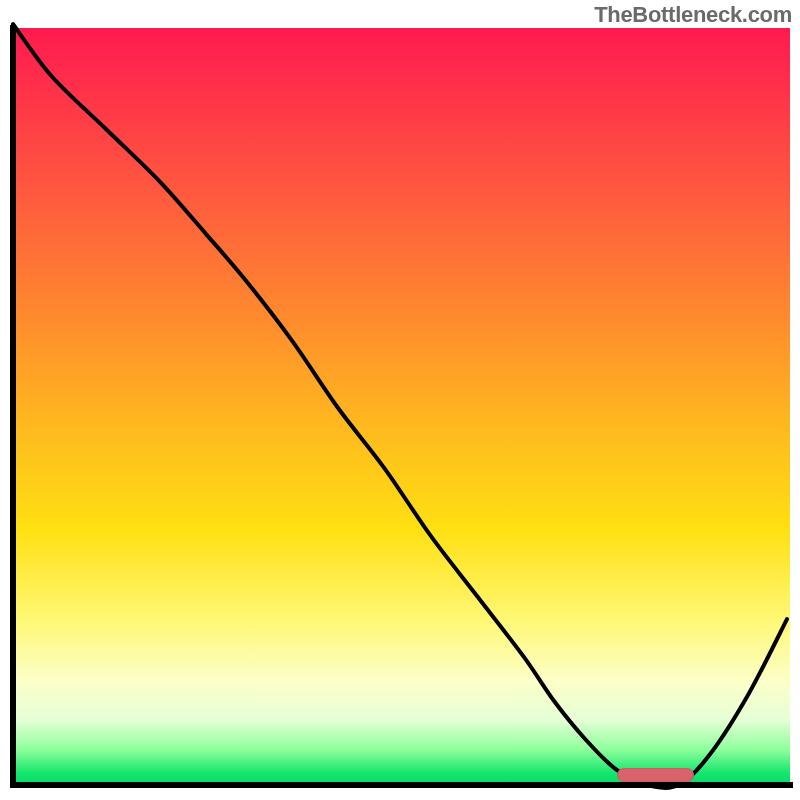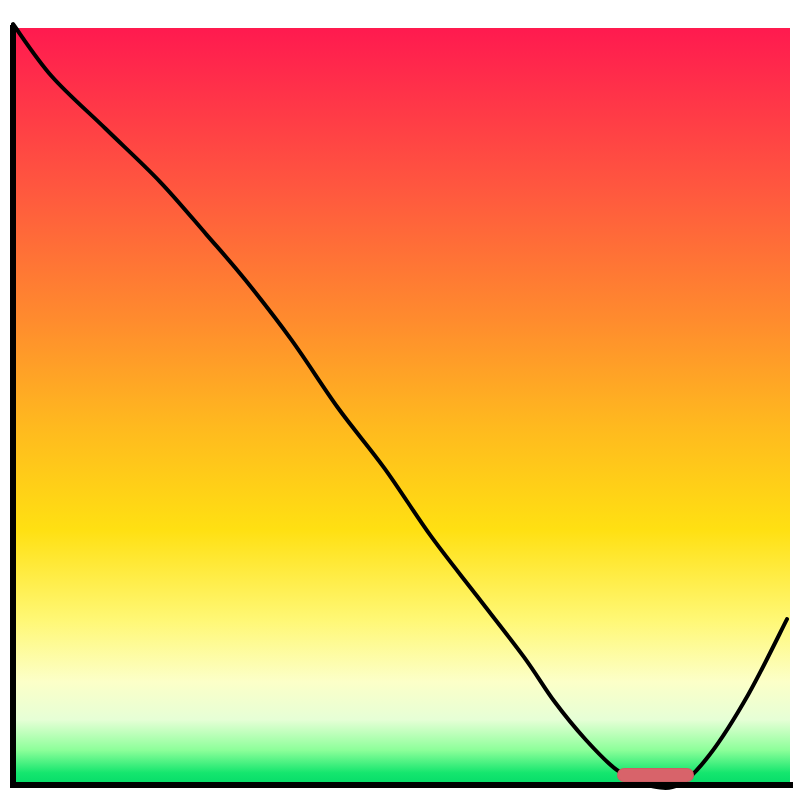--- a/index.html
+++ b/index.html
@@ -81,20 +81,21 @@
     border-radius: 7px;
     background: #d8636a;
     box-shadow: 0 0 0 1px rgba(0,0,0,0.05) inset;
   }
 </style>
 </head>
 <body>
 
 <div class="container">
 
+  <div class="attribution">TheBottleneck.com</div>
 
   <div class="plot-wrap">
 
     <div class="gradient-bg"></div>
 
     <svg class="curve" viewBox="0 0 780 760" preserveAspectRatio="none">
 
       <path id="curve-path" class="curve-path" d="M 3 -4 C 9.45 4.706666666666672 26.220000000000006 30.736666666666704 41.7 48.24000000000004 C 57.18 65.74333333333337 77.82 83.42666666666669 95.88 101.02000000000001 C 113.94 118.61333333333333 133.29 136.20666666666662 150.06 153.79999999999995 C 166.83 171.3933333333333 182.31 190.24333333333334 196.5 206.58 C 210.69 222.91666666666669 221.01 234.22666666666663 235.2 251.81999999999996 C 249.39 269.4133333333333 266.15999999999997 290.7766666666667 281.64 312.14000000000004 C 297.12 333.5033333333334 312.59999999999997 358.63666666666666 328.08 380 C 343.56 401.36333333333334 359.03999999999996 418.9566666666667 374.52 440.32000000000005 C 390 461.6833333333334 405.48 486.8166666666666 420.96000000000004 508.17999999999995 C 436.44000000000005 529.5433333333333 451.91999999999996 548.3933333333333 467.4 568.5 C 482.88 588.6066666666667 500.94000000000005 611.2266666666666 513.84 628.8199999999999 C 526.74 646.4133333333333 534.48 660.2366666666667 544.8 674.0600000000001 C 555.1199999999999 687.8833333333334 565.4399999999999 700.45 575.76 711.76 C 586.08 723.0699999999999 596.4000000000001 734.38 606.72 741.92 C 617.04 749.4599999999999 627.3599999999999 754.4866666666667 637.68 757 C 648 759.5133333333333 658.3199999999999 762.0266666666666 668.64 757 C 678.96 751.9733333333334 687.99 741.92 699.6 726.8399999999999 C 711.21 711.7599999999999 725.4 689.14 738.3 666.52 C 751.1999999999999 643.9 770.55 603.6866666666667 777 591.12"></path>
     </svg>
 

